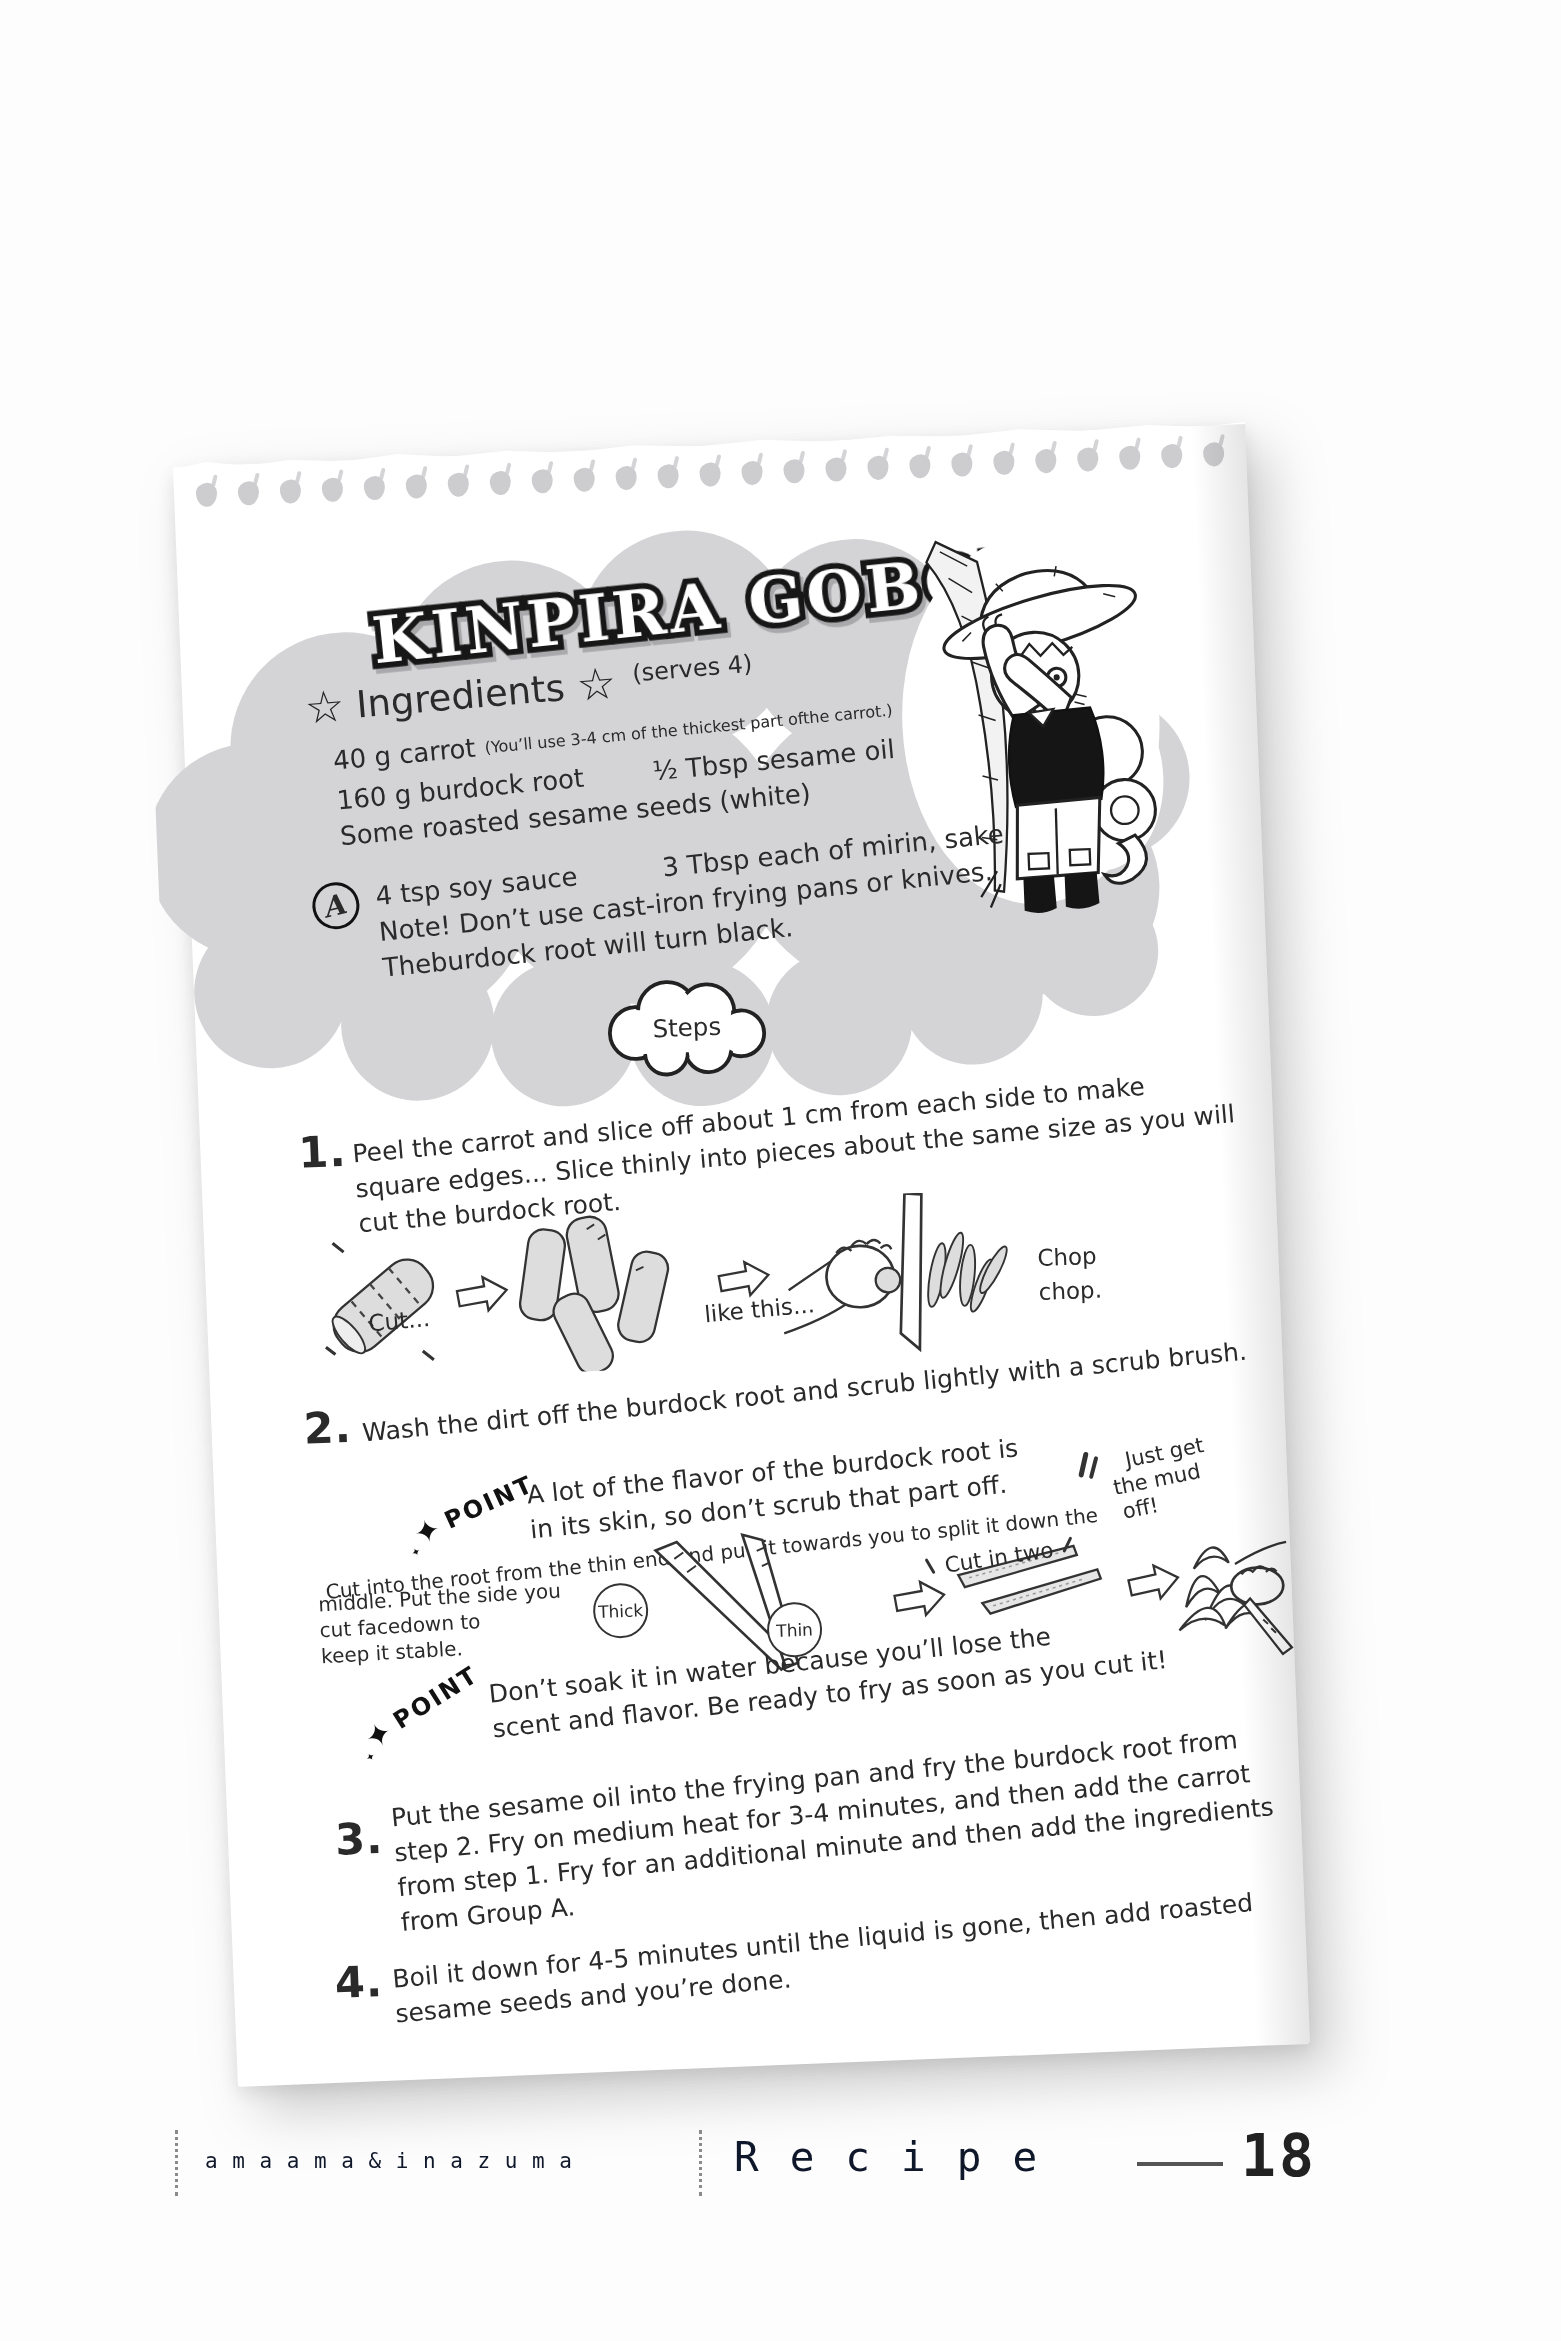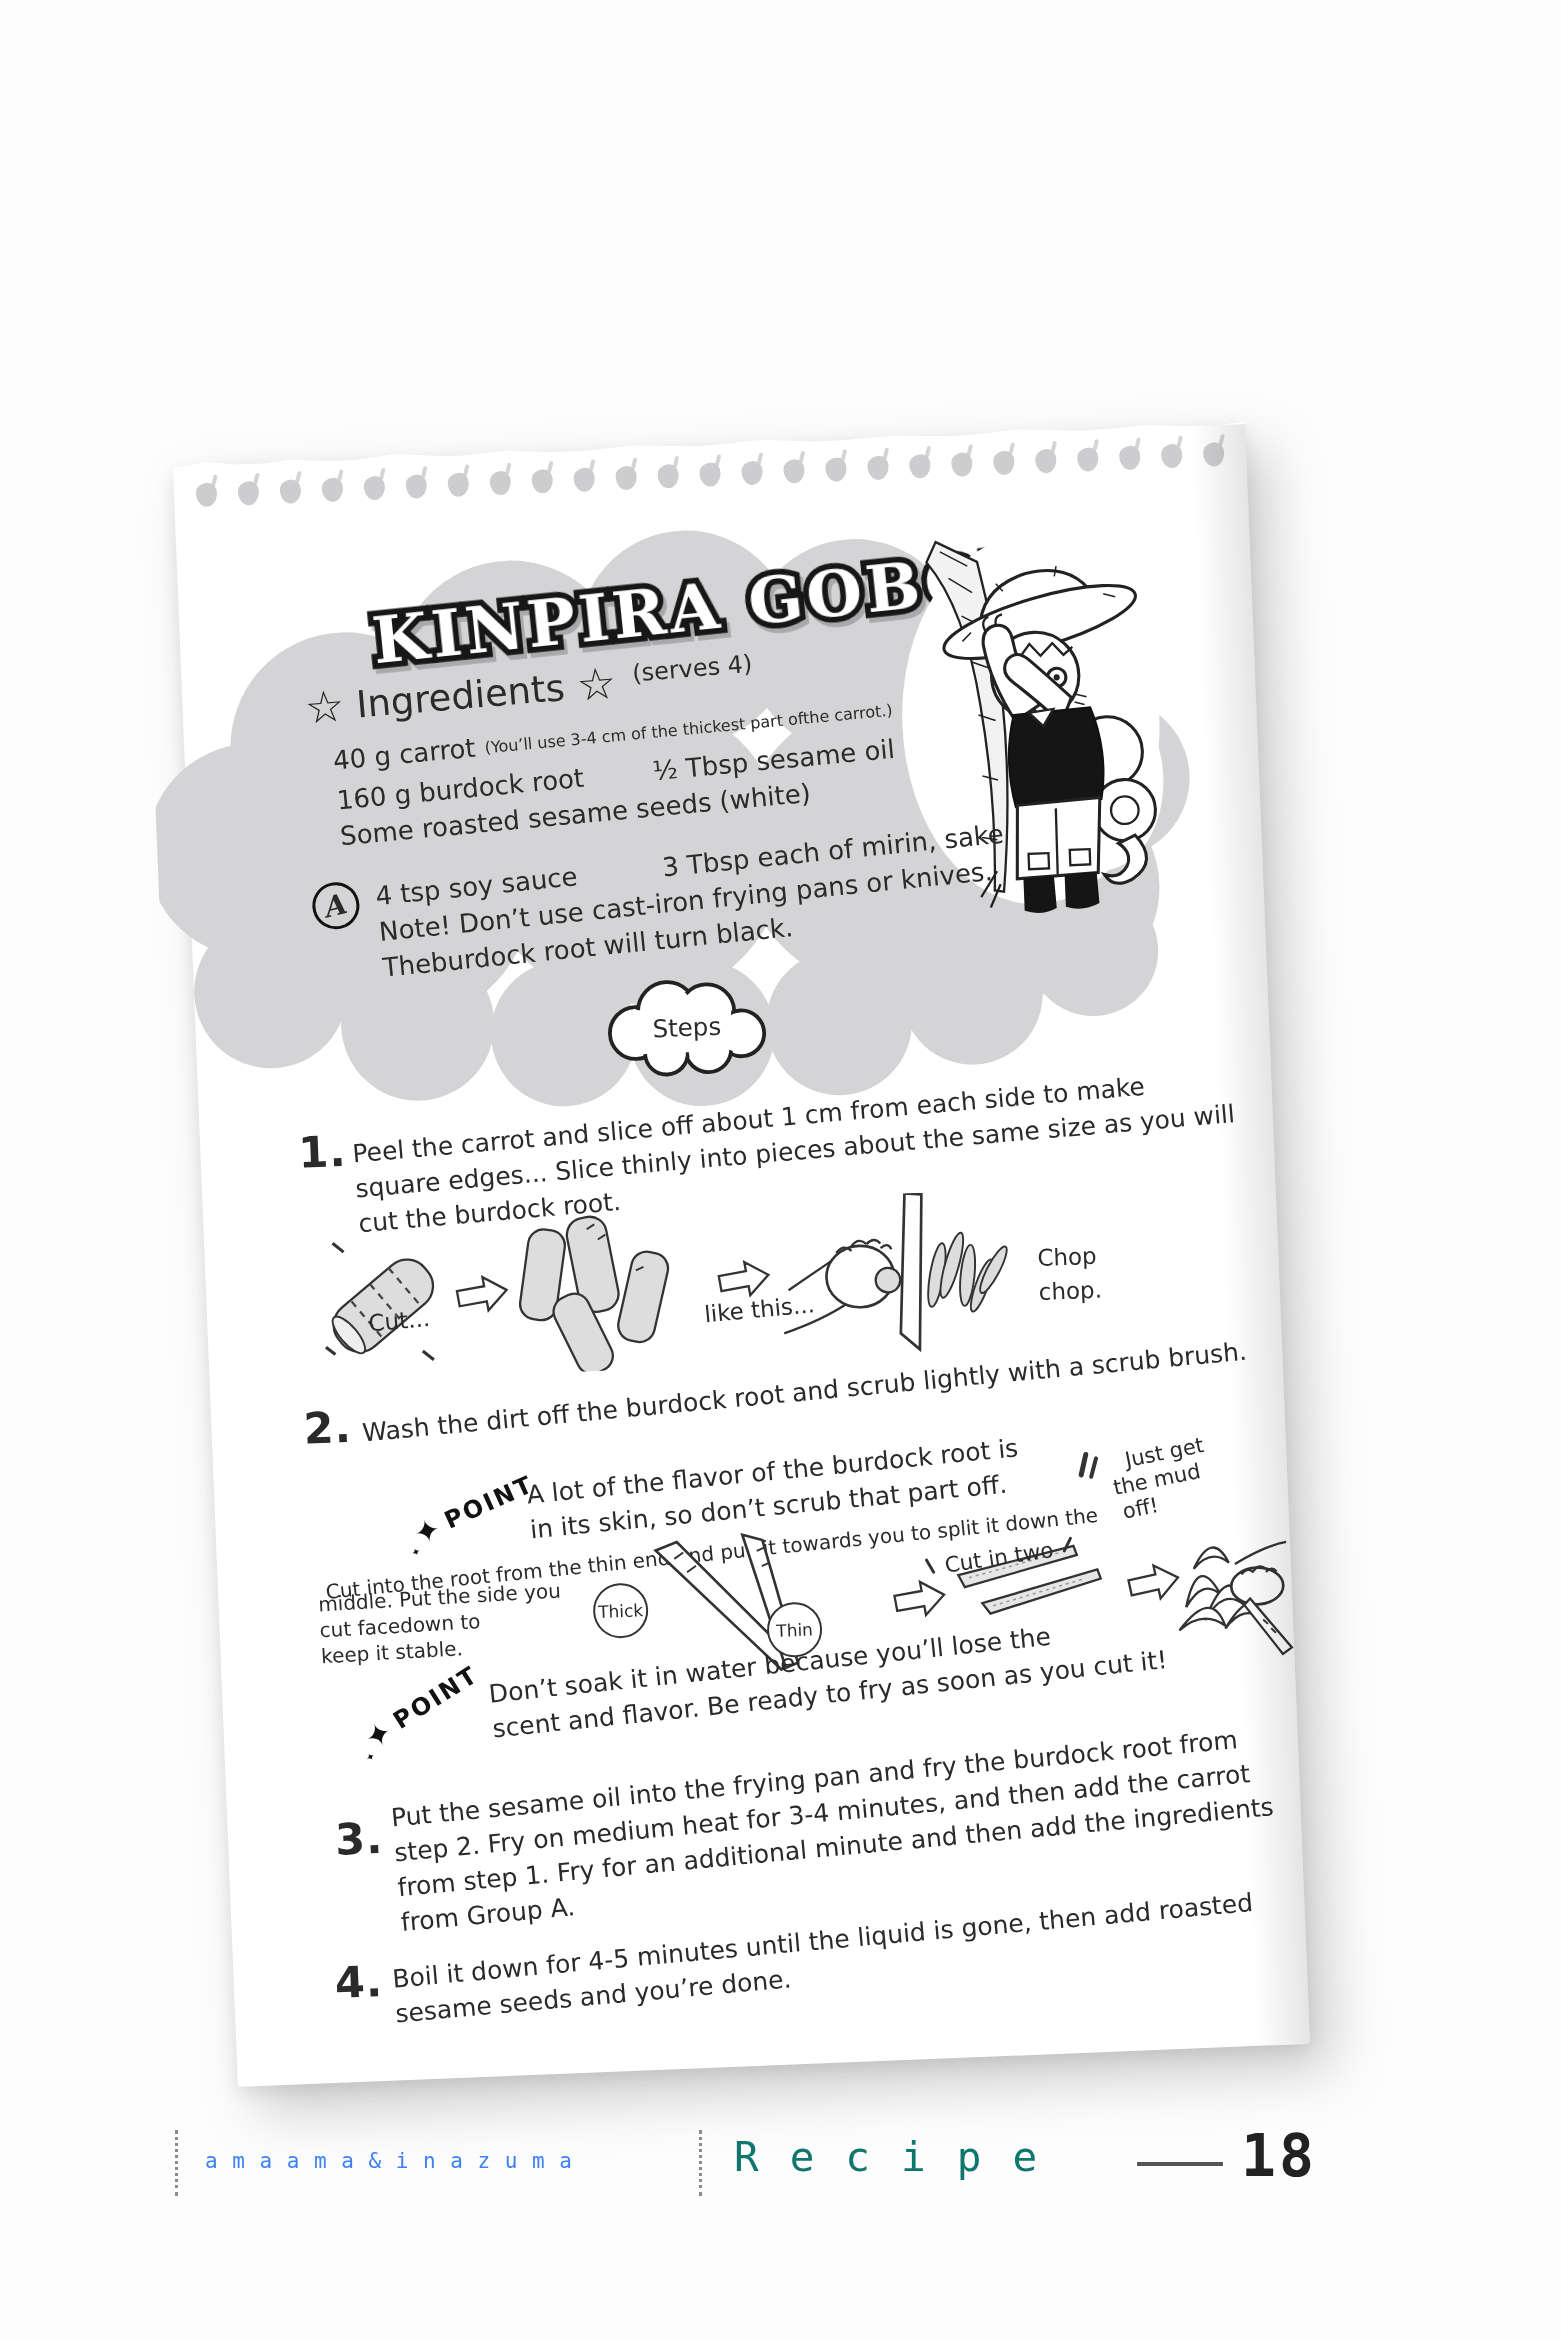--- a/index.html
+++ b/index.html
@@ -70,23 +70,23 @@
 
   .lblcircle{border:2.3px solid #333;border-radius:50%;background:#fff;display:flex;align-items:center;justify-content:center;
       font-size:17px;width:51px;height:51px;}
   .cutintwo{font-size:21.5px;transform:rotate(-6deg);}
   .tick{position:absolute;width:3.1px;height:17px;background:#333;border-radius:1.5px;}
 
   
   .footer{left:0;top:2127px;width:1561px;height:73px;}
   .dotline{position:absolute;top:3.1px;height:66px;border-left:3.1px dotted #8a8a8a;}
   .series{position:absolute;left:205px;top:21.5px;font-family:"DejaVu Sans Mono",monospace;
-      font-size:21px;letter-spacing:14.6px;color:#3b82f6;}
+      font-size:21px;letter-spacing:14.6px;color:#0f172a;}
   .recipe{position:absolute;left:734px;top:6.1px;font-family:"DejaVu Sans Mono",monospace;
-      font-size:41px;letter-spacing:31px;color:#0f766e;font-weight:400;}
+      font-size:41px;letter-spacing:31px;color:#0f172a;font-weight:400;}
   .recipe-dash{position:absolute;left:1137px;top:35px;width:86px;height:3.8px;background:#555;}
   .pagenum{position:absolute;left:1241px;top:-4.6px;font-family:"DejaVu Sans Mono",monospace;
       font-size:58px;letter-spacing:3.1px;color:#222;font-weight:700;}
 
   .conversion{left:44px;top:2270px;font-size:24px;font-style:italic;font-weight:600;color:#1e1e1e;
       font-family:"DejaVu Sans",sans-serif;letter-spacing:0.4px;}
 
   svg{display:block;}
 </style>
 </head>

